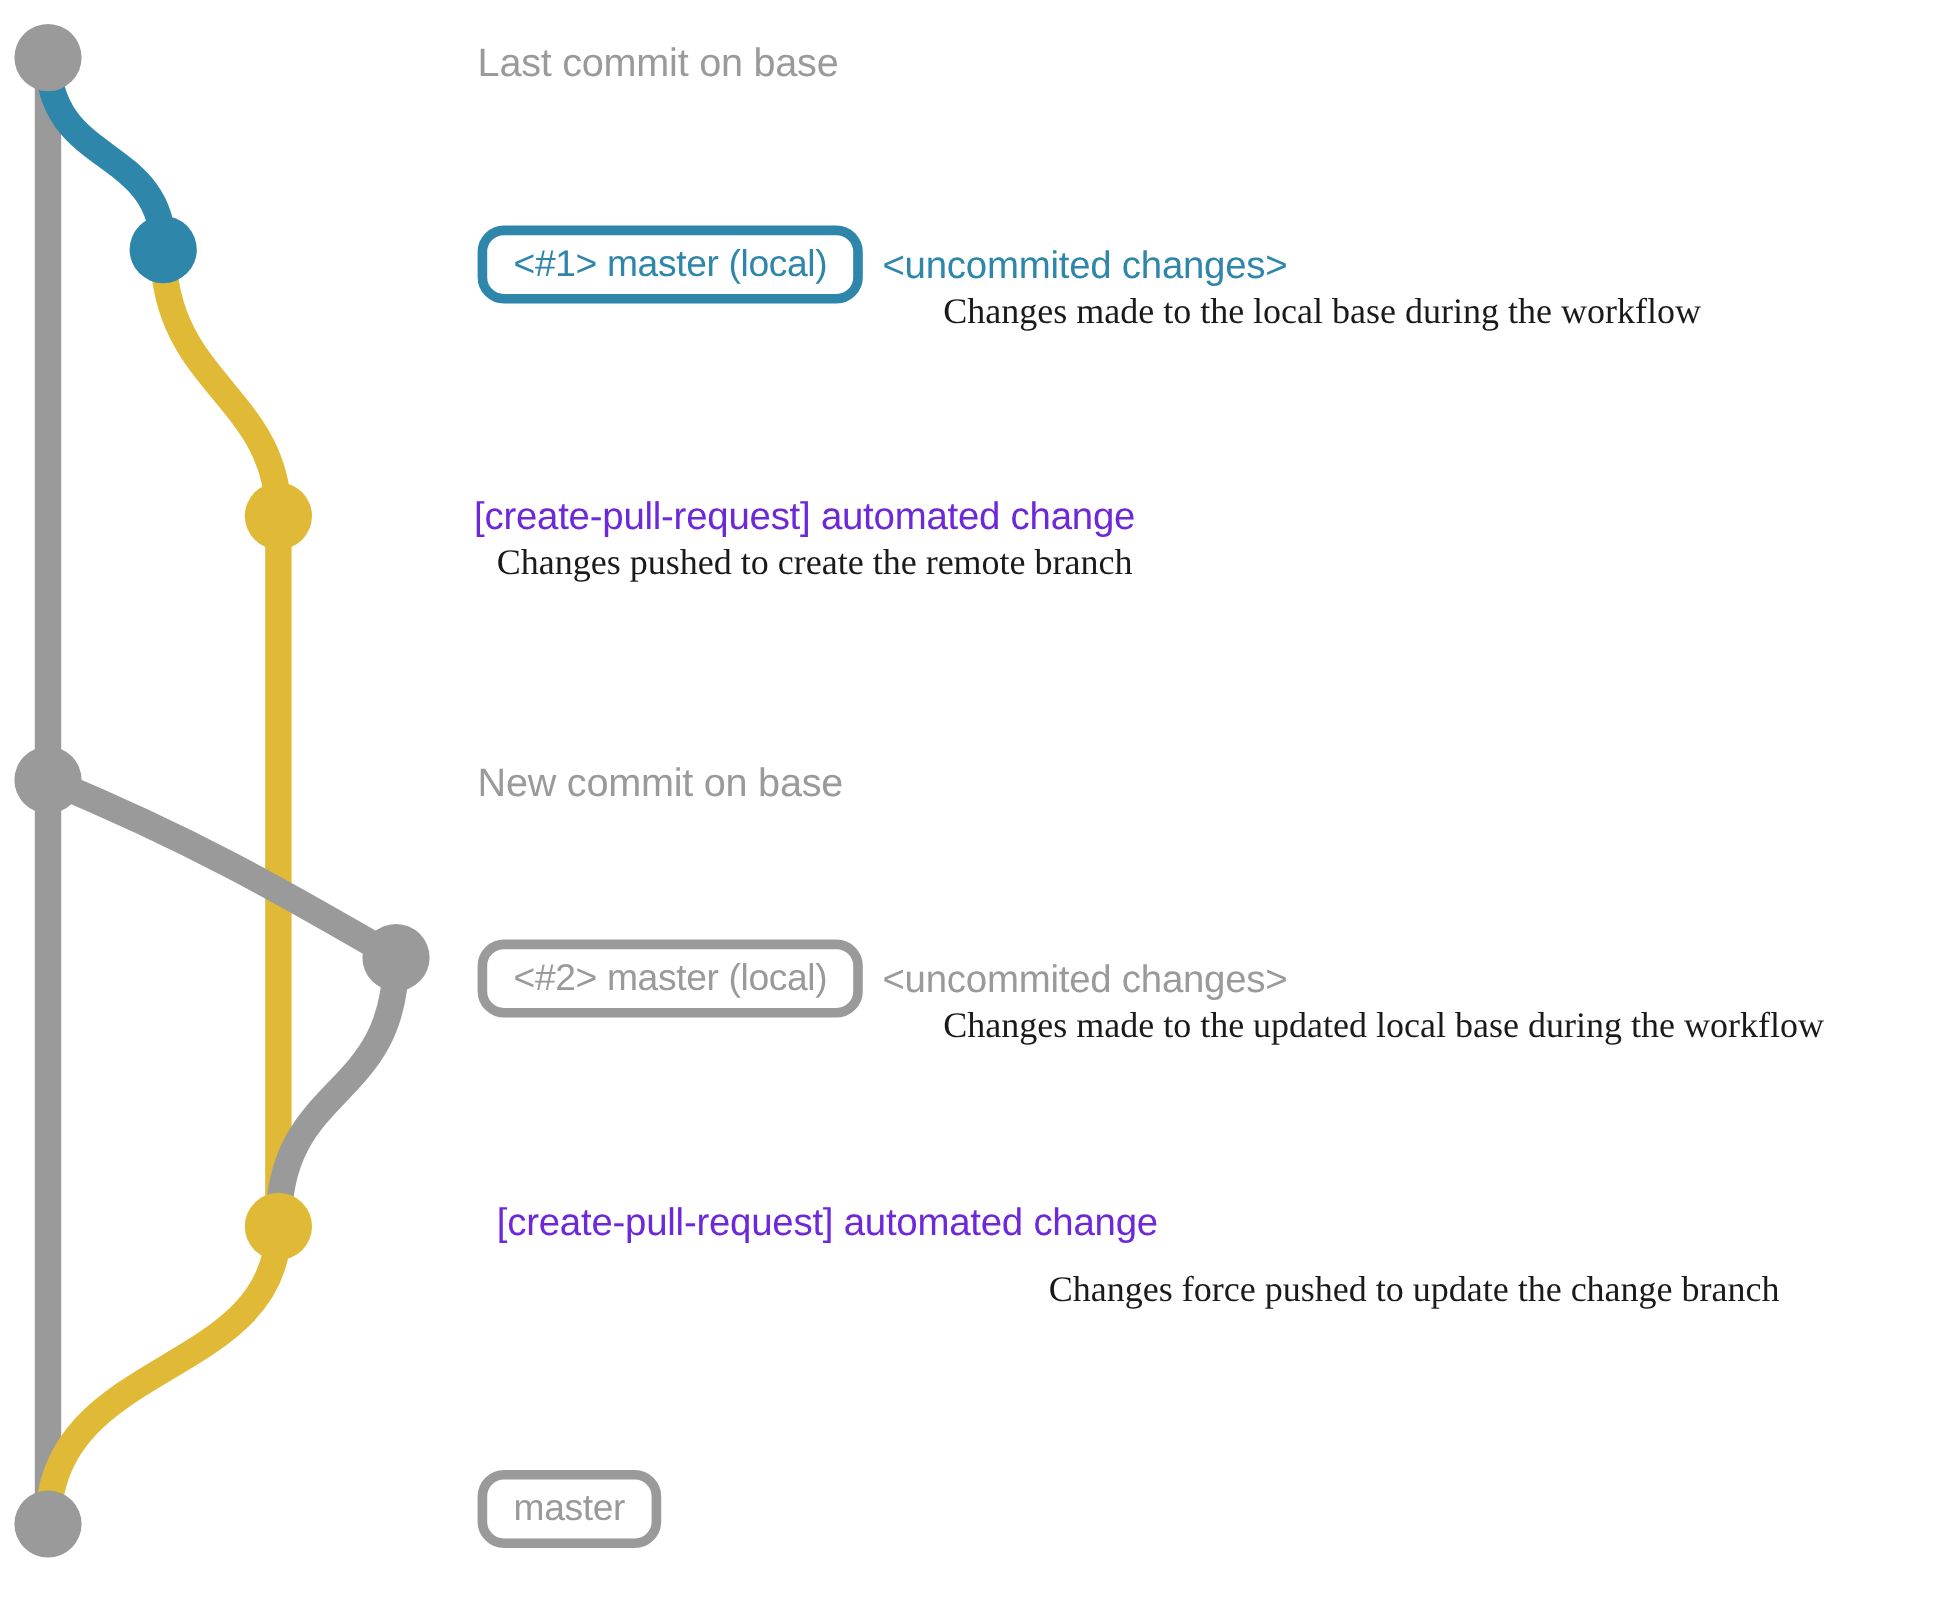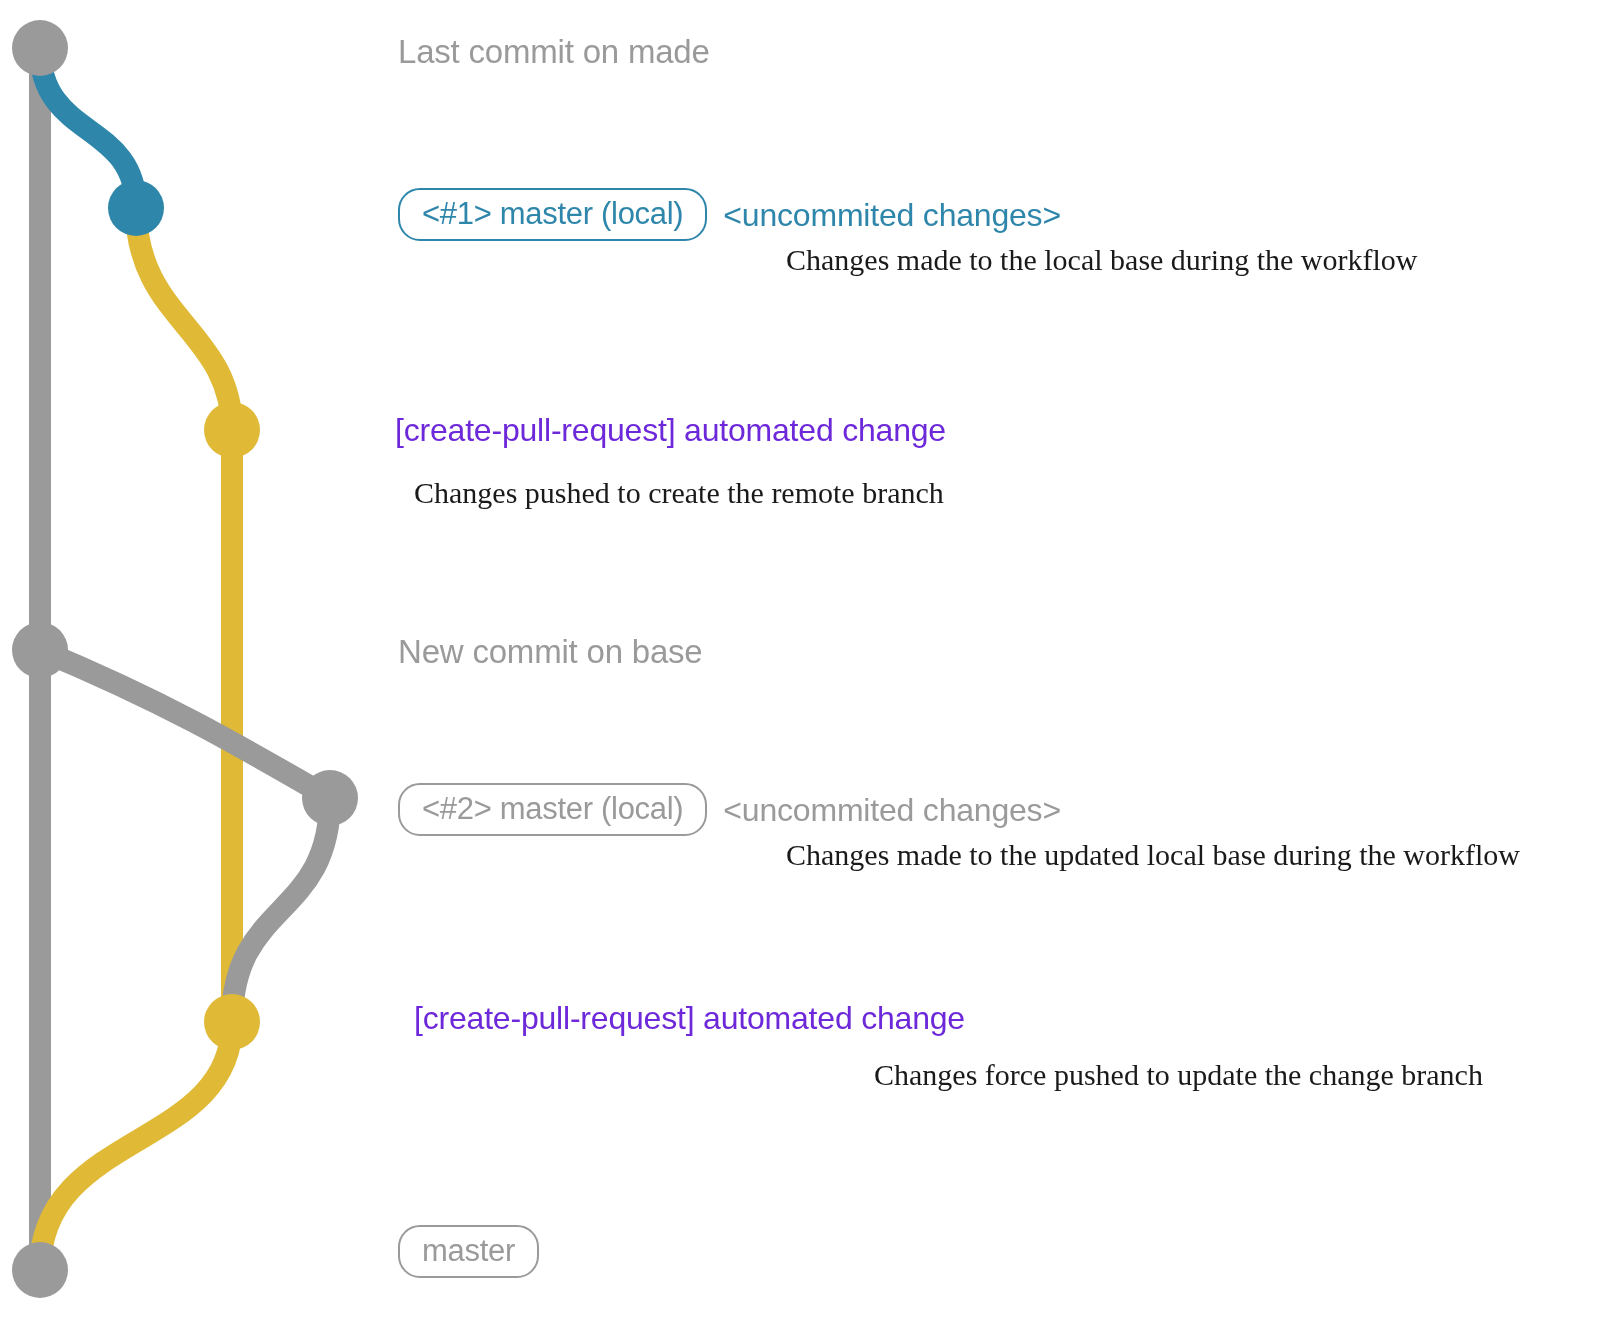--- a/index.html
+++ b/index.html
@@ -38,21 +38,21 @@
     letter-spacing: -0.2px;
     color: #9a9a9a;
   }
 
   .badge {
     display: inline-flex;
     align-items: center;
     justify-content: center;
     box-sizing: border-box;
     border-radius: 22px;
-    border: 2px solid #737373;
+    border: 8px solid #737373;
     color: #9a9a9a;
     font-size: 31px;
     letter-spacing: -0.3px;
     padding: 8px 22px 10px 22px;
     background: #ffffff;
     line-height: 1;
   }
   .badge.blue  { border-color: #2e86ab; color: #2e86ab; }
   .badge.yellow{ border-color: #e0ba37; color: #e0ba37; }
   .badge.gray  { border-color: #9a9a9a; color: #9a9a9a; text-align: right; }
@@ -98,33 +98,33 @@
   <circle cx="40" cy="48" r="28" fill="#9a9a9a"></circle>
   <circle cx="136" cy="208" r="28" fill="#2e86ab"></circle>
   <circle cx="232" cy="430" r="28" fill="#e0ba37"></circle>
   <circle cx="40" cy="650" r="28" fill="#9a9a9a"></circle>
   <circle cx="330" cy="798" r="28" fill="#9a9a9a"></circle>
   <circle cx="232" cy="1022" r="28" fill="#e0ba37"></circle>
   <circle cx="40" cy="1270" r="28" fill="#9a9a9a"></circle>
 </svg>
 
 <div class="row" style="left:398px; top:33px;">
-  <span class="plain-title">Last commit on made</span>
+  <span class="plain-title">Last commit on base</span>
 </div>
 
 <div class="row" style="left:398px; top:188px;">
   <span class="badge blue">&lt;#1&gt; master (local)</span>
   <span class="commit-msg blue">&lt;uncommited changes&gt;</span>
 </div>
 <div class="desc" style="left:786px; top:245px;text-align:center;">Changes made to the local base during the workflow</div>
 
 <div class="row" style="left:395px; top:414px;">
   <span class="commit-msg yellow" style="margin-left:0;">[create-pull-request] automated change</span>
 </div>
-<div class="desc" style="left:414px; top:478px;">Changes pushed to create the remote branch</div>
+<div class="desc" style="left:414px; top:454px;">Changes pushed to create the remote branch</div>
 
 <div class="row" style="left:398px; top:633px;">
   <span class="plain-title">New commit on base</span>
 </div>
 
 <div class="row" style="left:398px; top:783px;">
   <span class="badge gray">&lt;#2&gt; master (local)</span>
   <span class="commit-msg gray">&lt;uncommited changes&gt;</span>
 </div>
 <div class="desc" style="left:786px; top:840px;">Changes made to the updated local base during the workflow</div>

